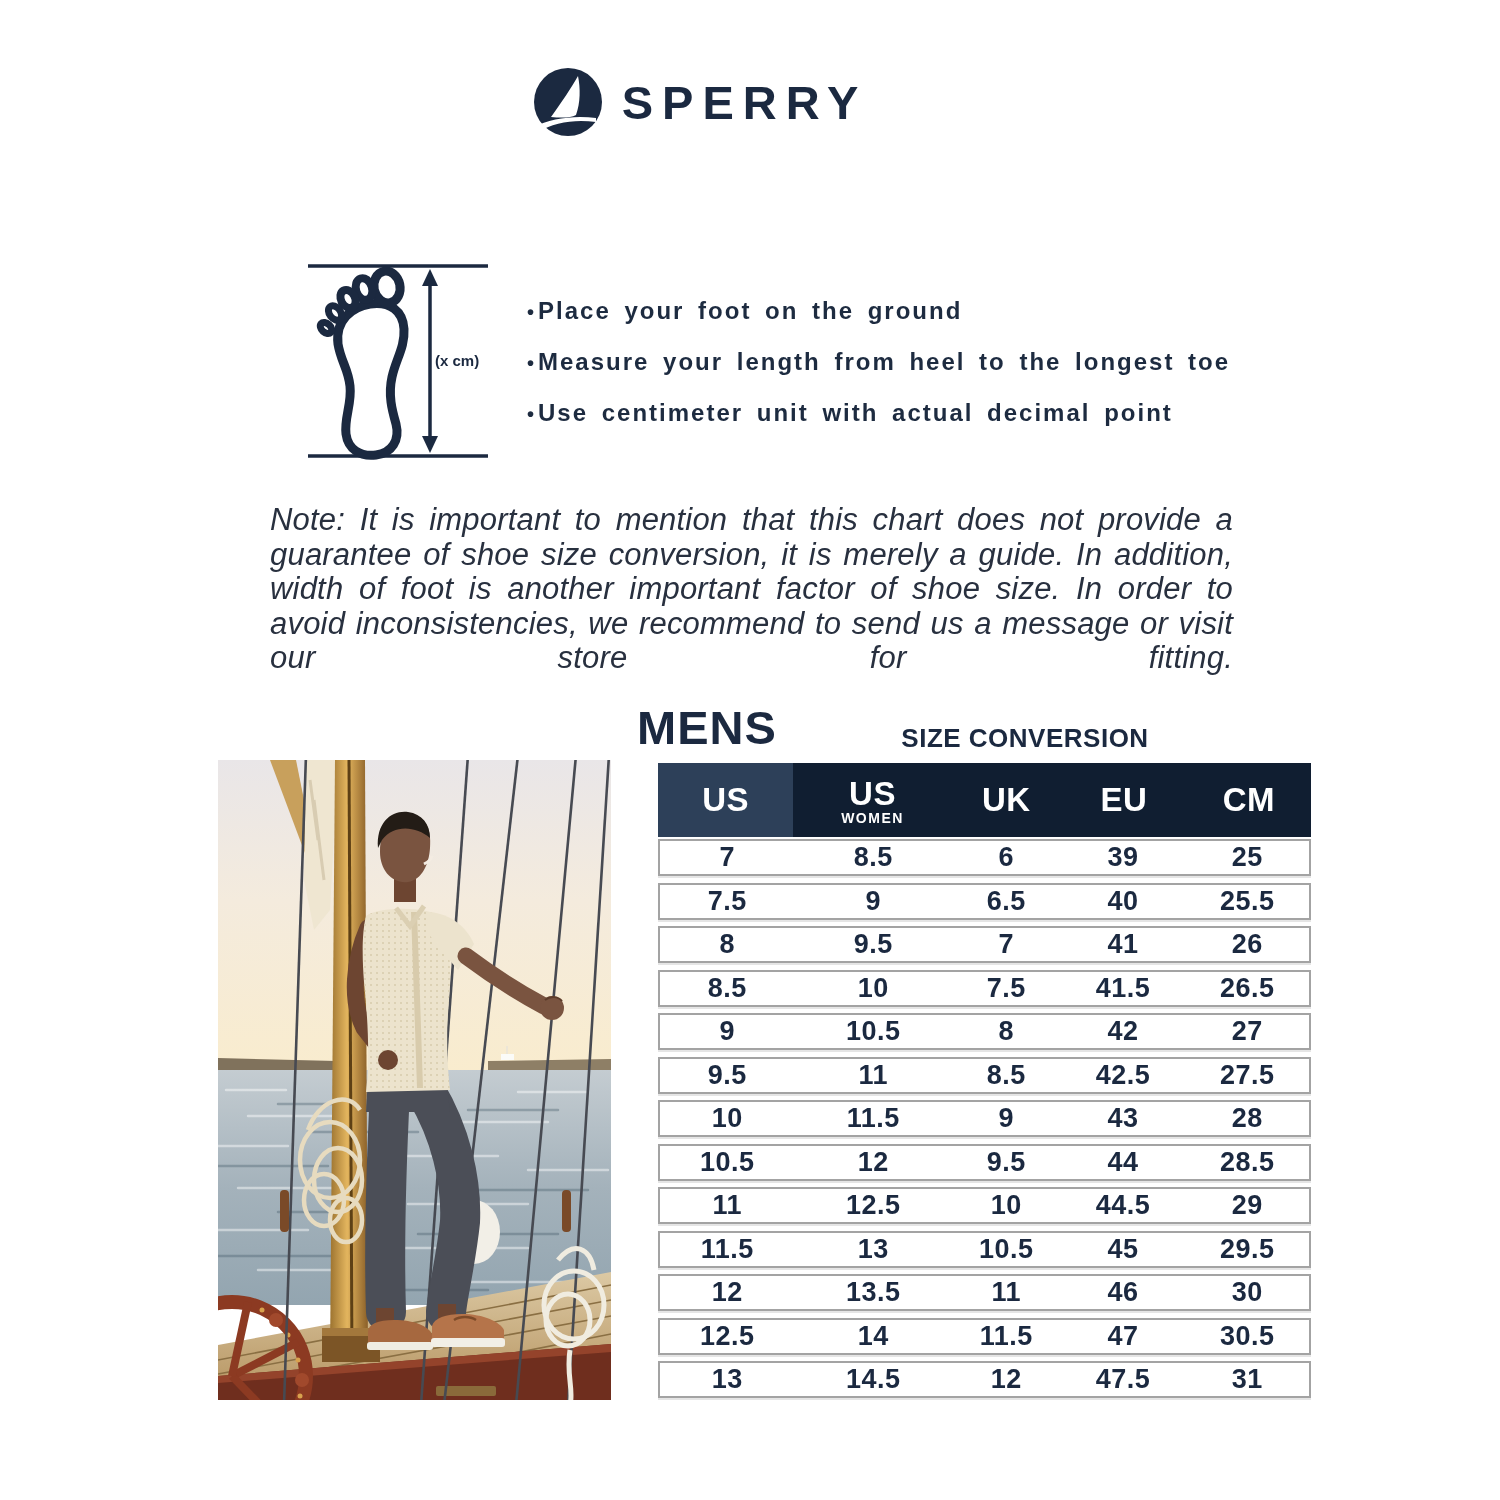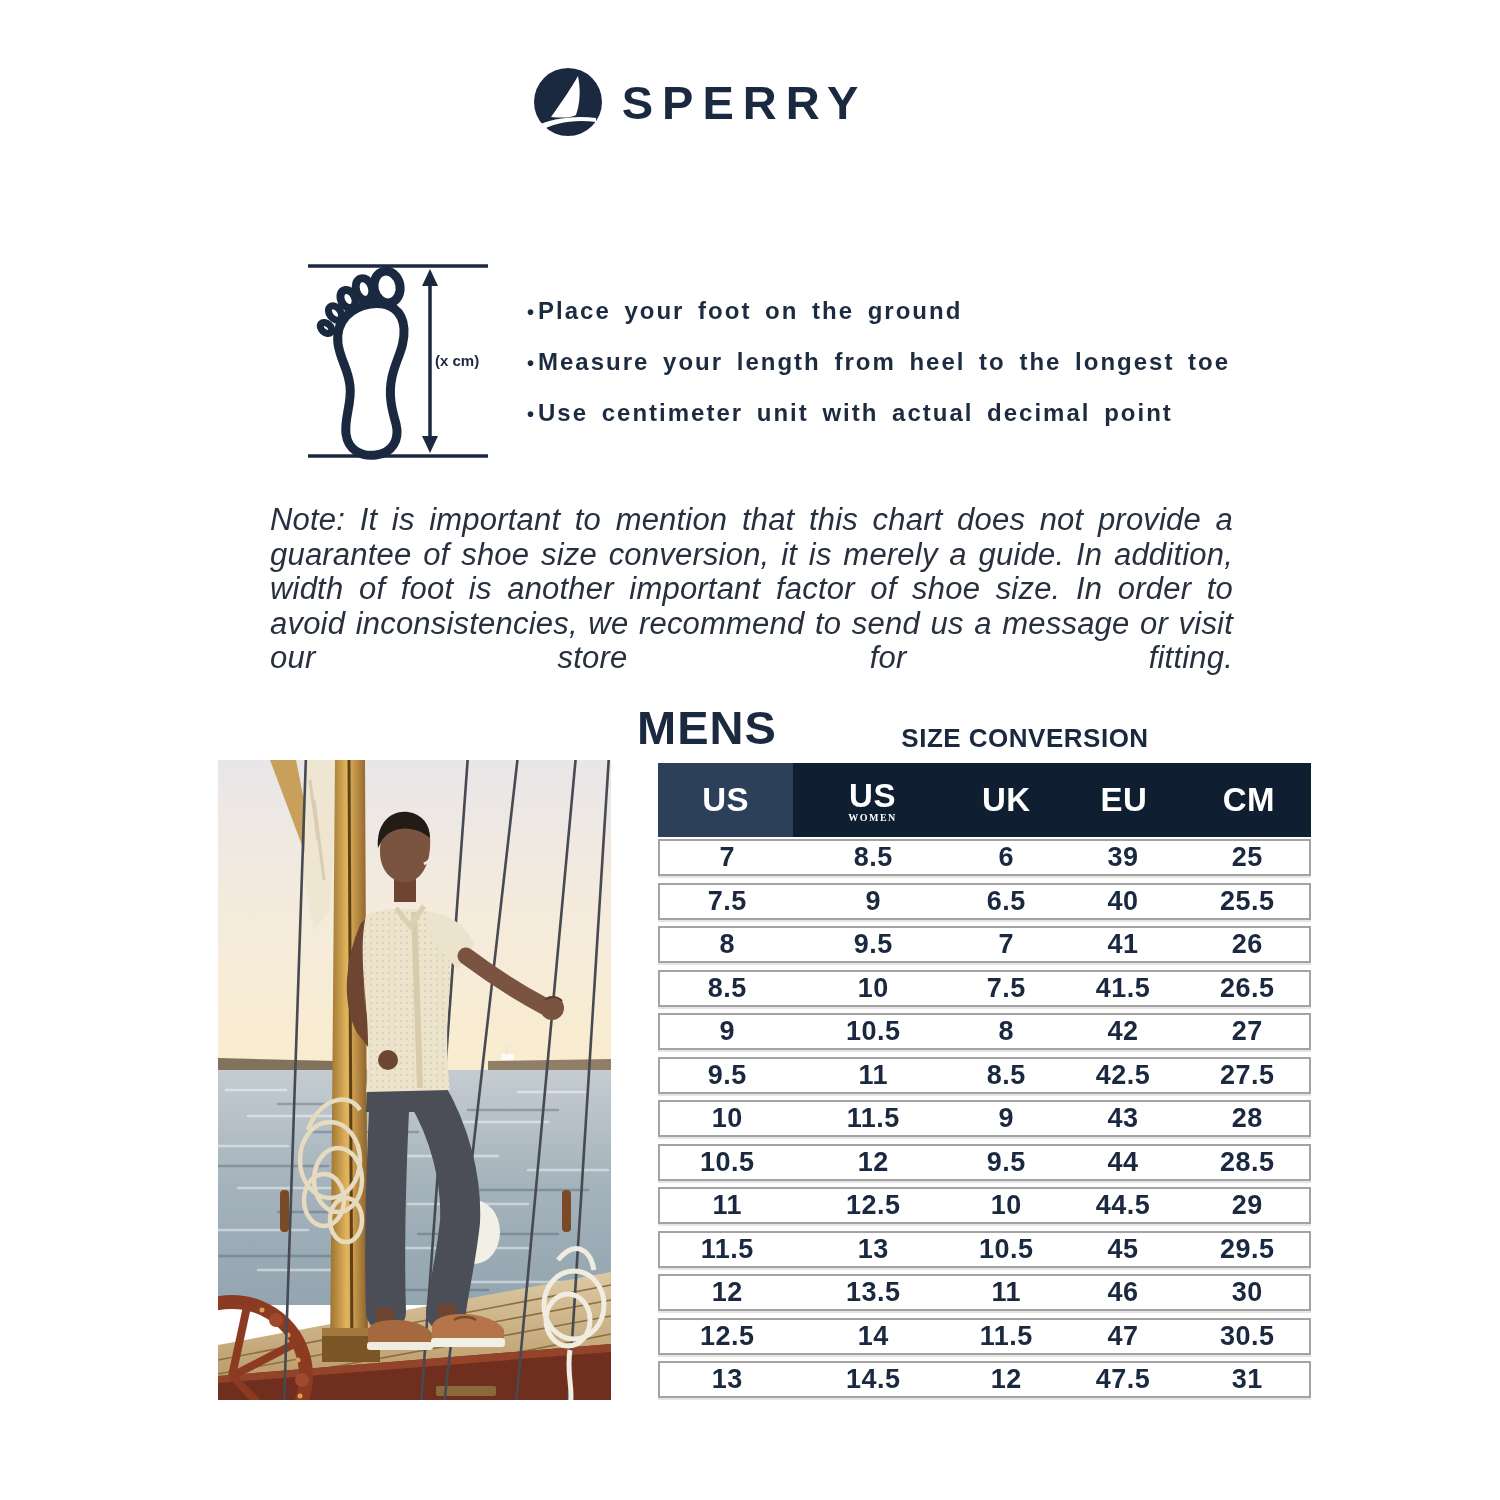--- a/index.html
+++ b/index.html
@@ -33,21 +33,21 @@
   
   .gender-label { position:absolute; left:637px; top:700px; font-size:47px; font-weight:800; letter-spacing:1px; color:#1b2940; }
   .table-label  { position:absolute; left:840px; top:723px; width:370px; text-align:center; font-size:26px; font-weight:700; letter-spacing:0.5px; color:#1b2940; }
 
   .size-table { position:absolute; left:637px; top:763px; width:653px;margin-left:21px; }
   .thead { display:grid; grid-template-columns:20.7% 24.3% 16.7% 19.3% 19%;
     height:74px; background:#101e31; color:#ffffff; align-items:center; text-align:center; }
   .th { display:flex; flex-direction:column; justify-content:center; align-items:center; height:100%; }
   .th.hl { background:#2d4059; }
   .th-l1 { font-size:33px; font-weight:600; letter-spacing:0.5px; }
-  .th-l2 { font-size:10px; font-weight:600; letter-spacing:1.5px; margin-top:-3px;font-family:Liberation Serif, serif; }
+  .th-l2 { font-size:14px; font-weight:600; letter-spacing:1.5px; margin-top:-3px; }
 
   .tbody { margin-top:2px; }
   .tr { display:grid; grid-template-columns:20.7% 24.3% 16.7% 19.3% 19%;
     height:37px; margin-top:6.5px; background:#ffffff; border:2px solid #a3a3a3;
     box-shadow:0 2px 0 rgba(0,0,0,0.10); align-items:center; text-align:center; }
   .tr:first-child { margin-top:0; }
   .td { font-size:27px; font-weight:700; color:#1b2940; letter-spacing:0.5px; }
 
   
   .photo-frame { position:absolute; left:218px; top:760px; width:393px; height:640px; overflow:hidden; }

